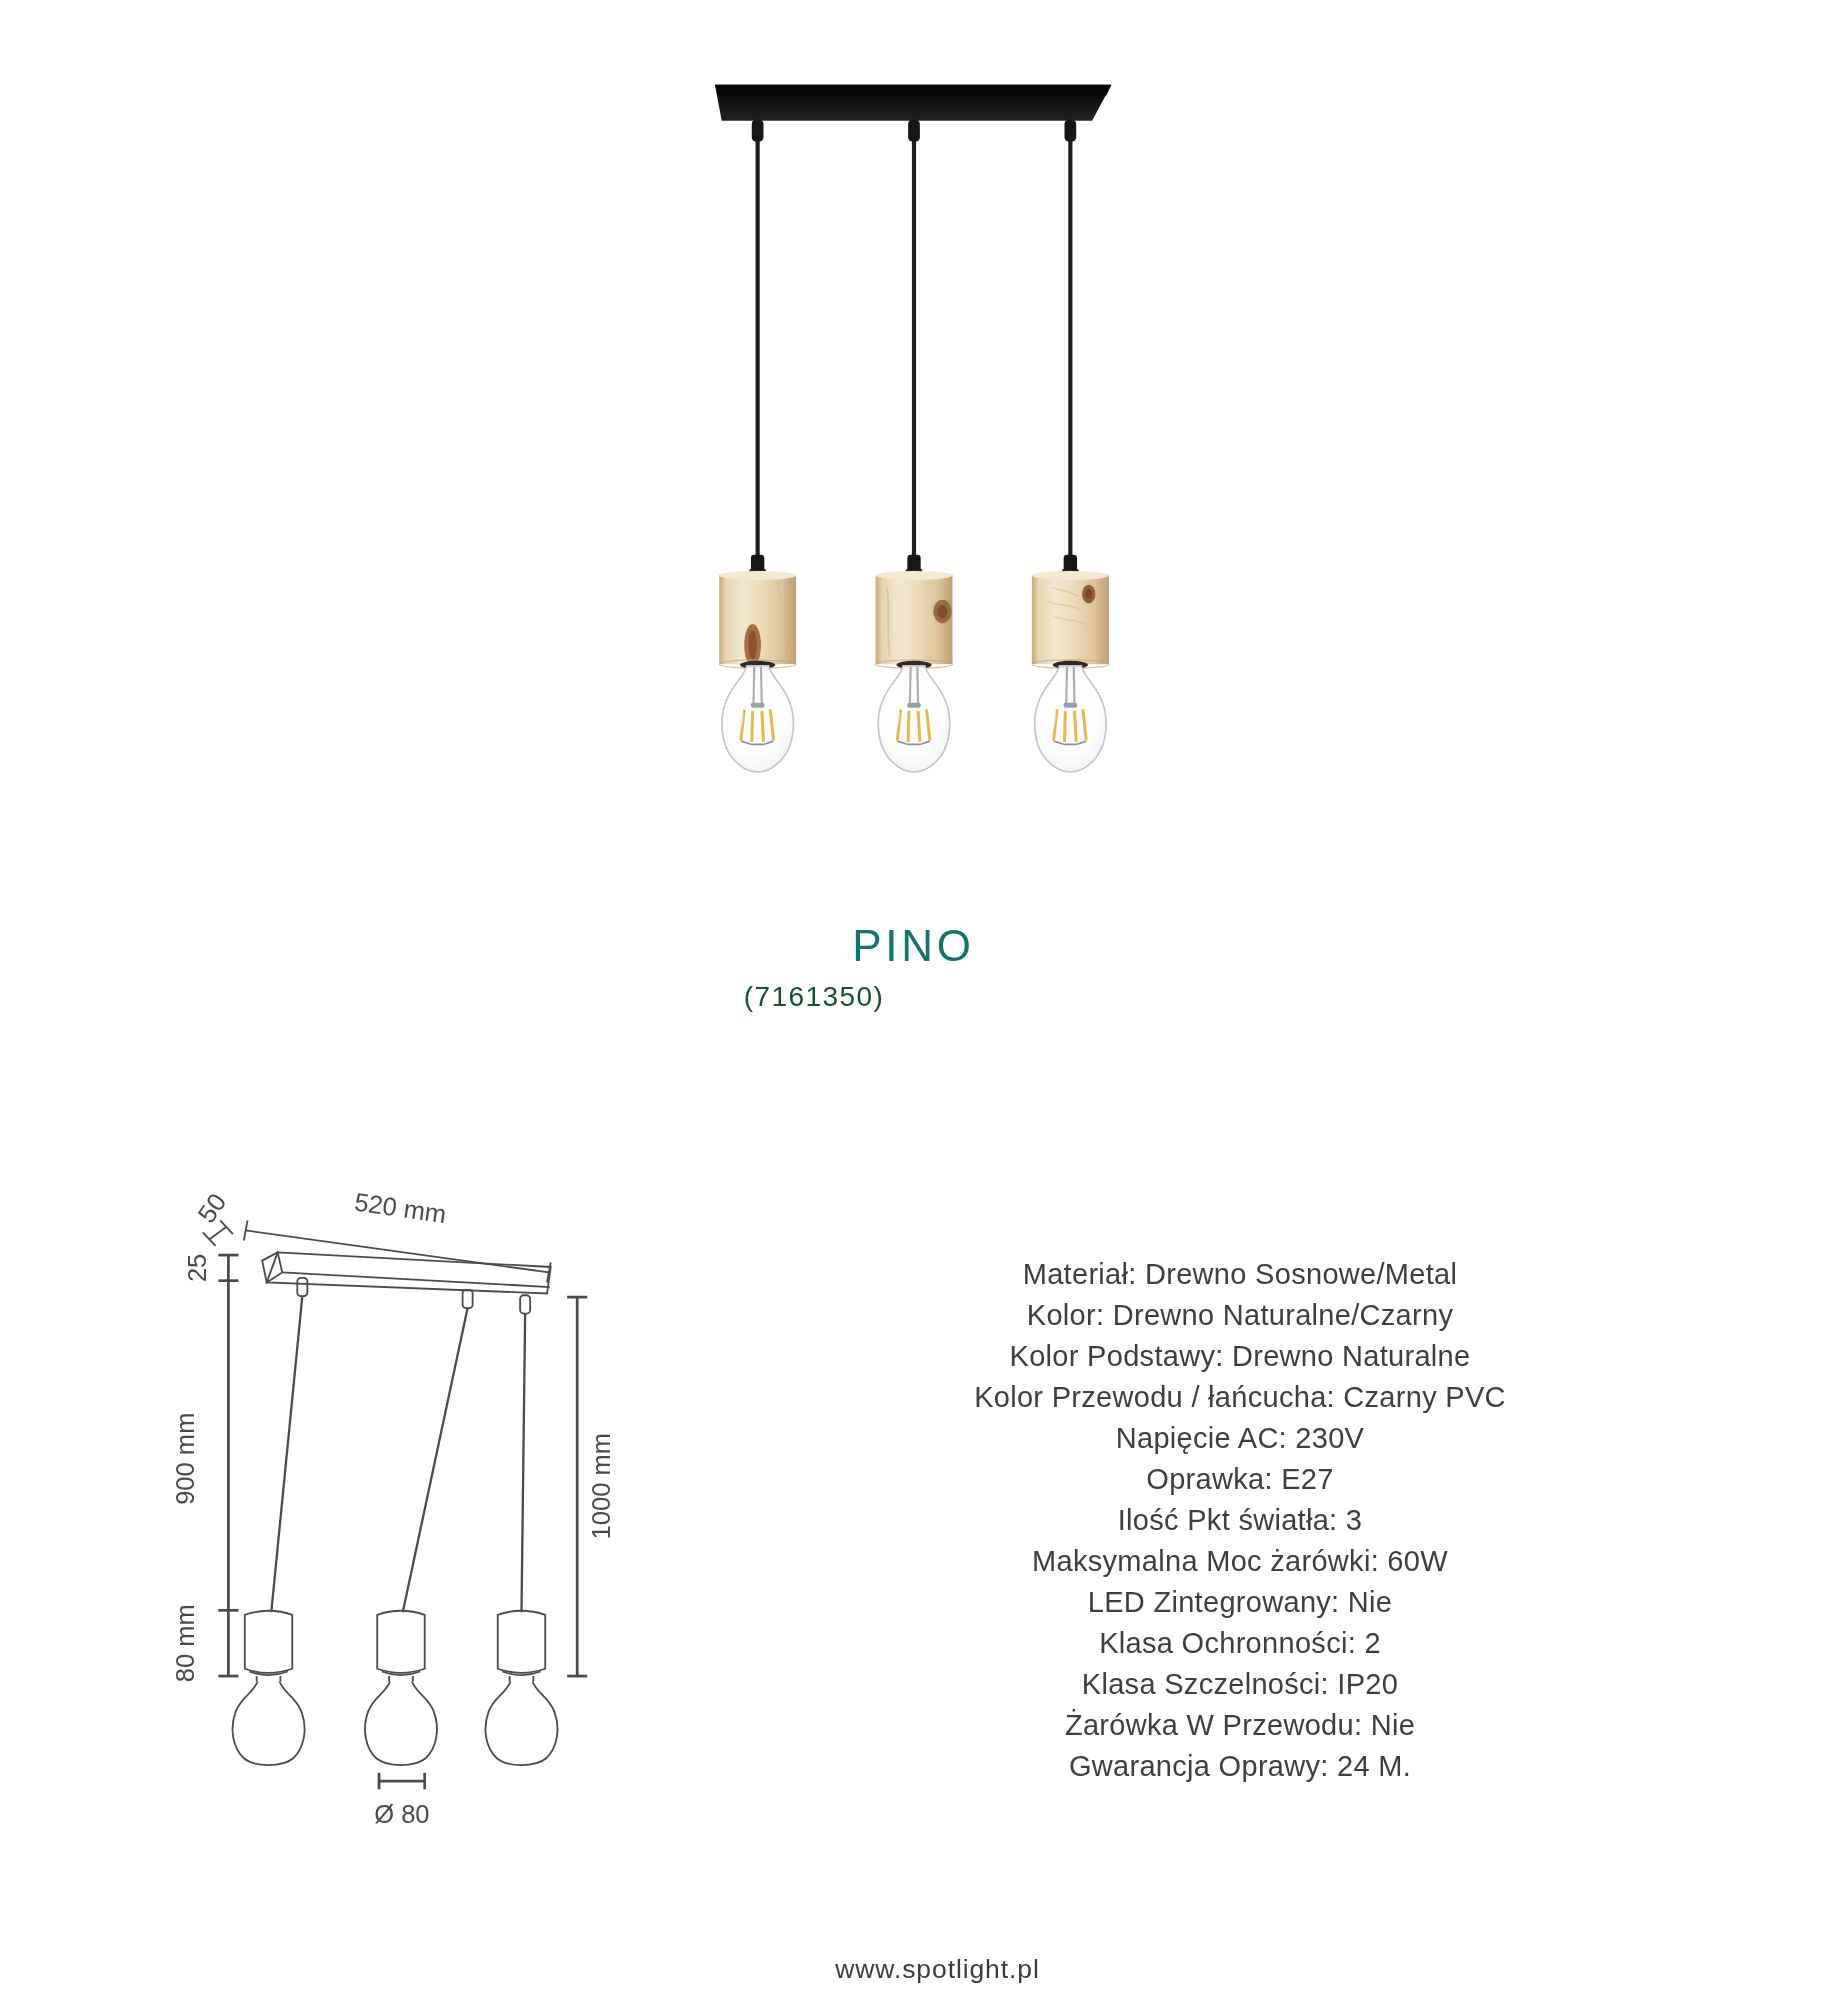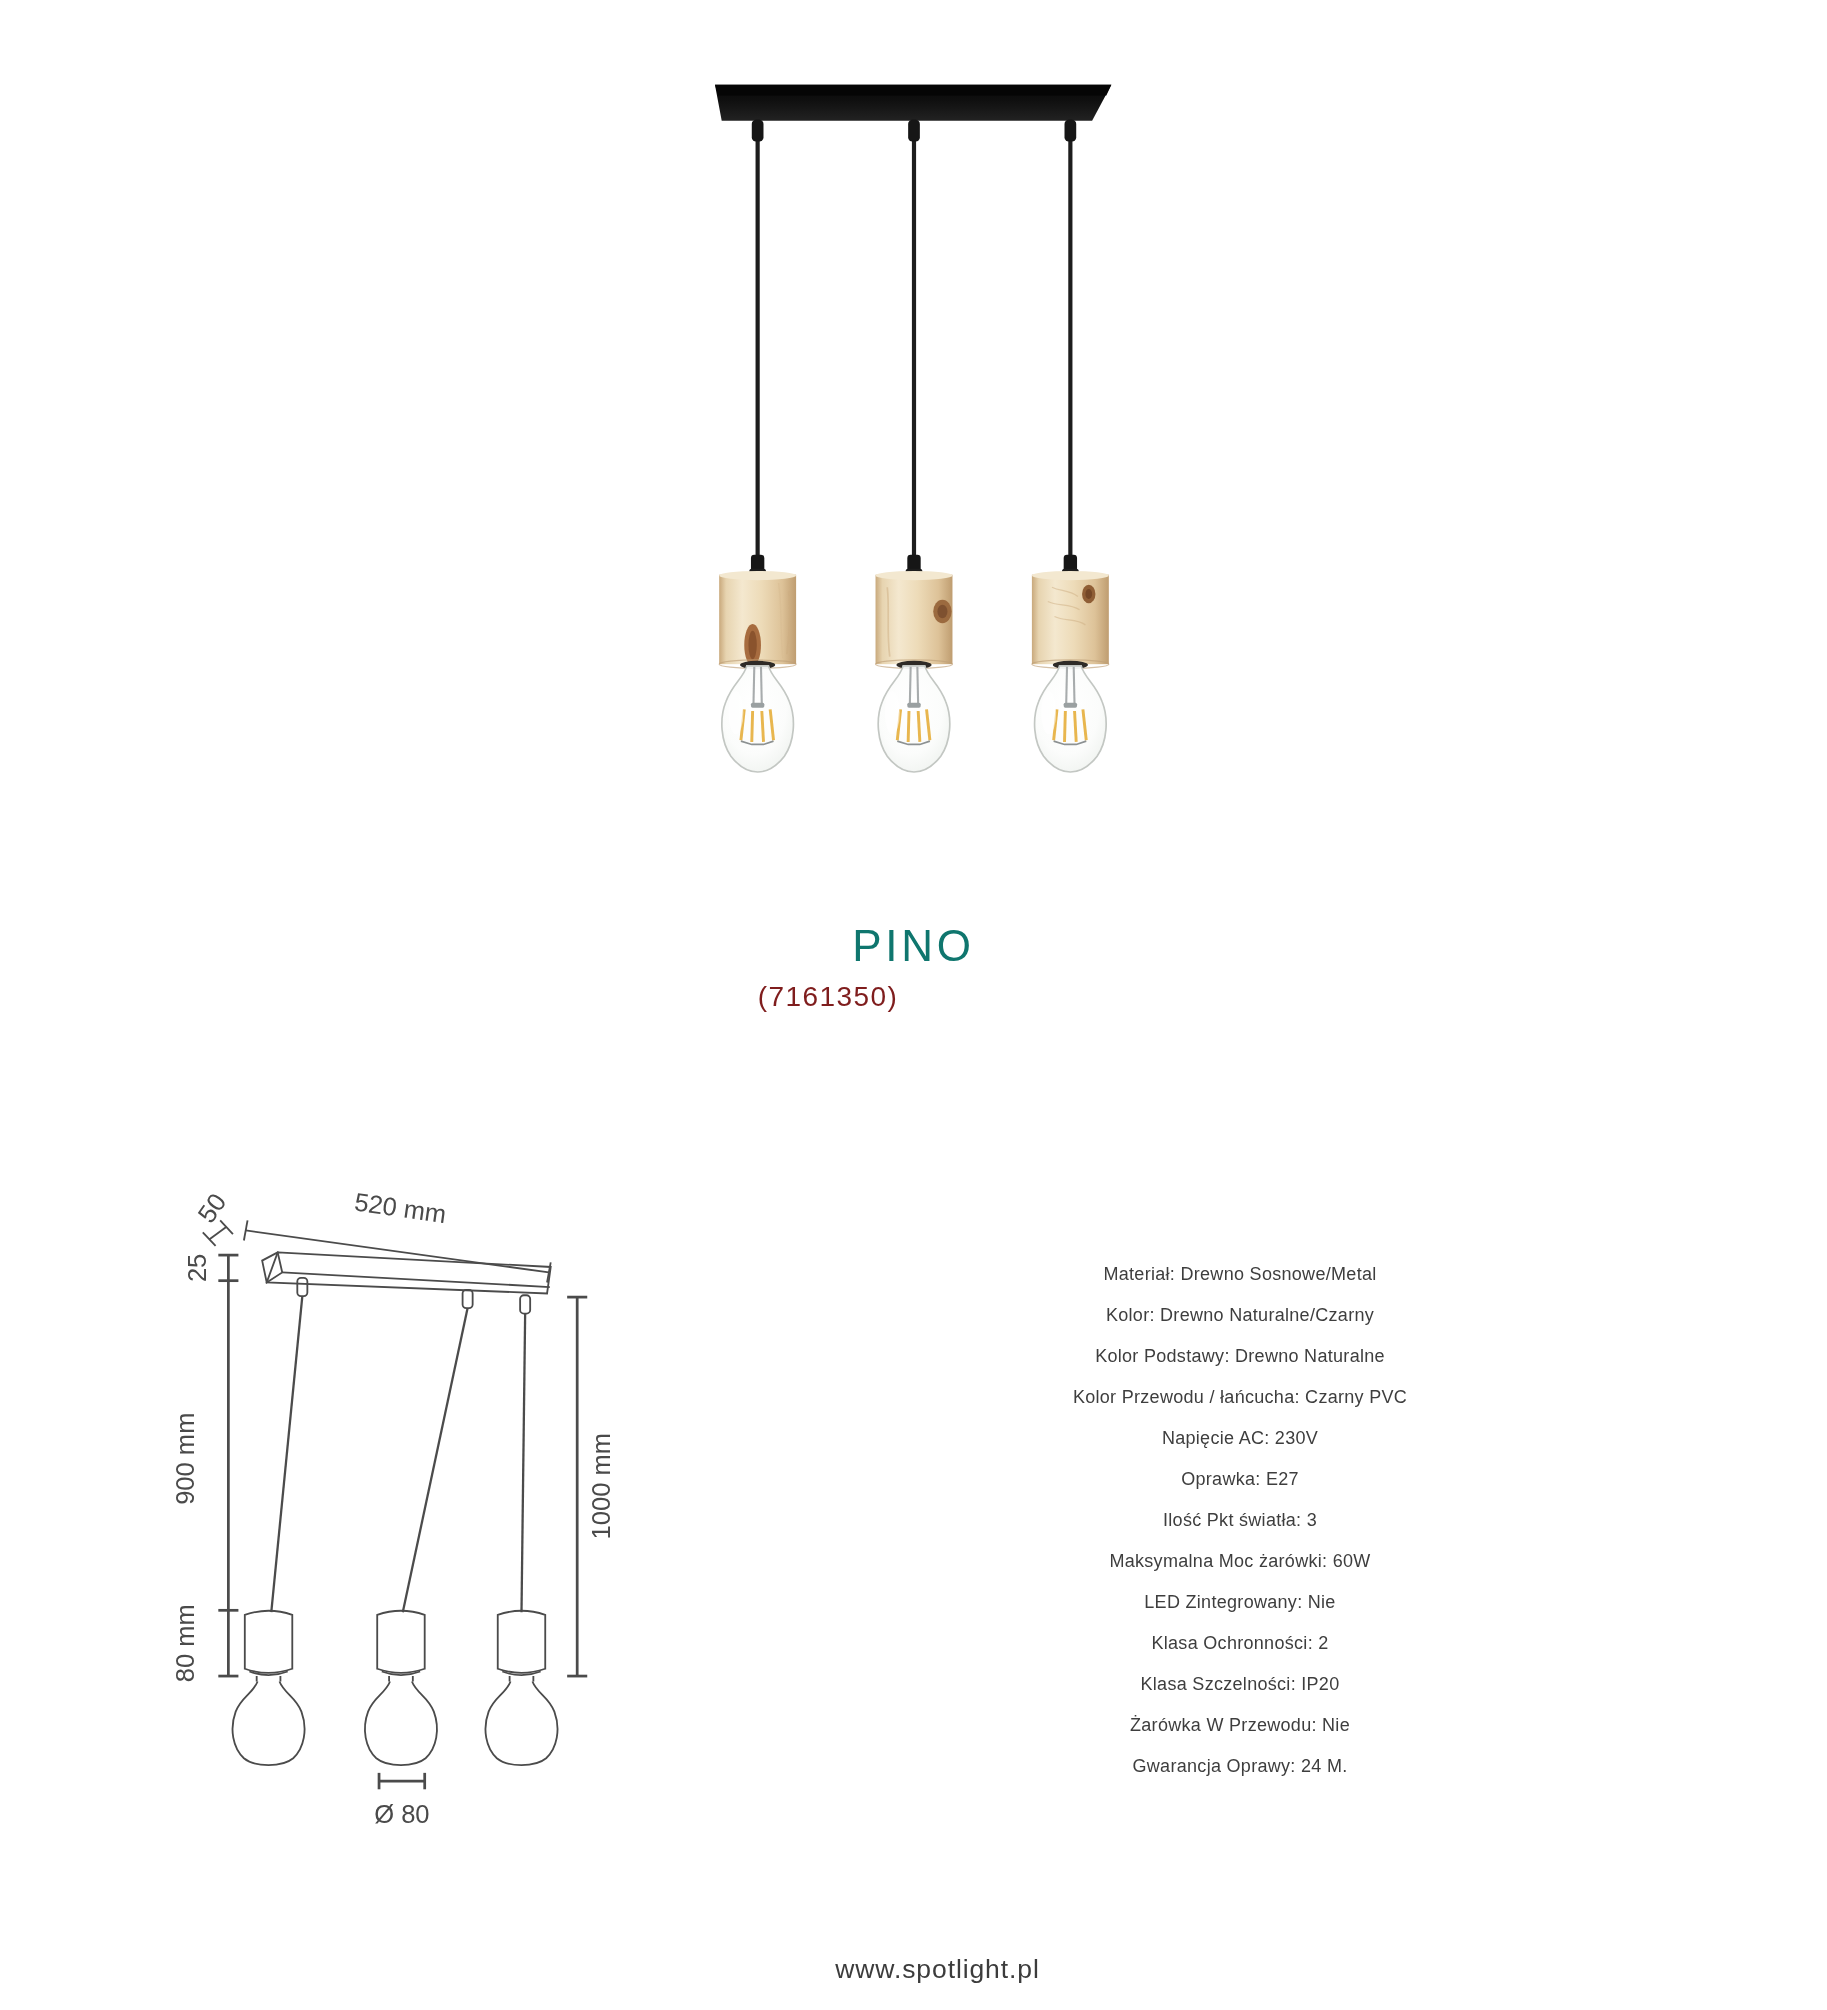--- a/index.html
+++ b/index.html
@@ -14,33 +14,33 @@
   .abs{position:absolute;}
   .product-title{
     top:921px;left:0;width:1827px;
     text-align:center;
     font-size:44px;
     letter-spacing:3.7px;
     color:#0f766e;
     font-weight:400;
   }
   .product-code{
-    top:981px;left:14px;width:1628px;
+    top:981px;left:0;width:1628px;
     text-align:center;
     font-size:28px;
     letter-spacing:1.4px;
-    color:#7f1d1d;
+    color:#14532d;
     font-weight:400;
   }
   .specs{
     top:1254px;left:943px;width:594px;
     text-align:center;
   }
   .specs .spec-line{
-    font-size:18px;
+    font-size:29px;
     line-height:41px;
     color:#3e3e3e;
     letter-spacing:0.3px;
     white-space:nowrap;
   }
   .footer{
     top:1954px;left:12px;width:1827px;
     text-align:center;
     font-size:26.5px;
     letter-spacing:0.9px;

